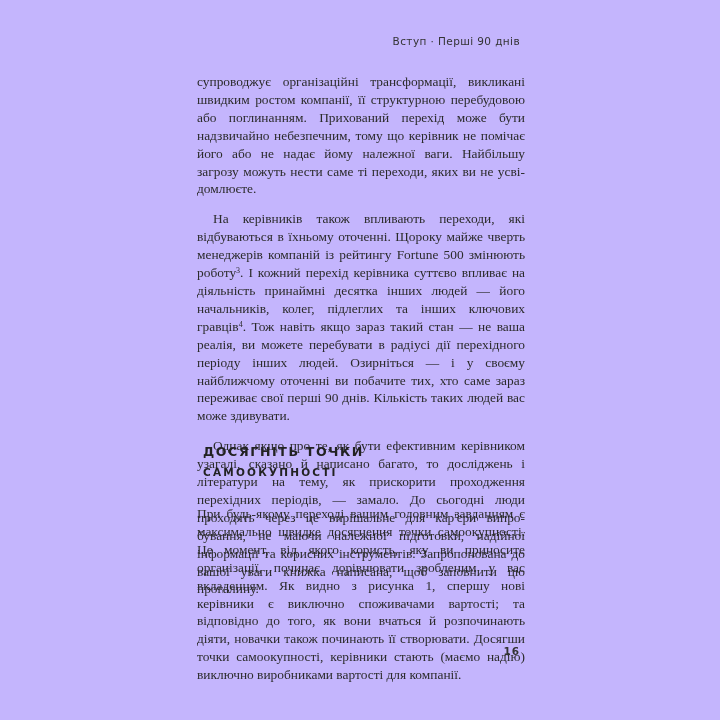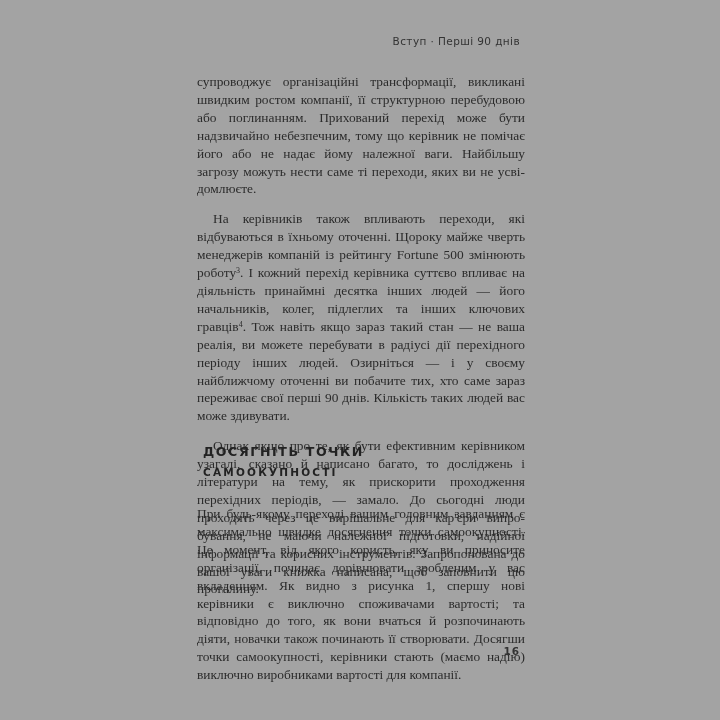--- a/index.html
+++ b/index.html
@@ -12,21 +12,21 @@
     height: 720px;
     position: relative;
     overflow: hidden;
     font-family: "Liberation Serif", "DejaVu Serif", serif;
     color: #2b2b2b;
   }
   .page {
     position: absolute;
     left: 0; top: 0;
     width: 720px; height: 720px;
-    background: #a3a3a3;
+    background: #c4b5fd;
   }
   .running-head {
     position: absolute;
     left: 380px;
     width: 140px;
     top: 35px;
     text-align: right;
     font-family: "DejaVu Sans", sans-serif;
     font-size: 10.5px;
     letter-spacing: 0.4px;

